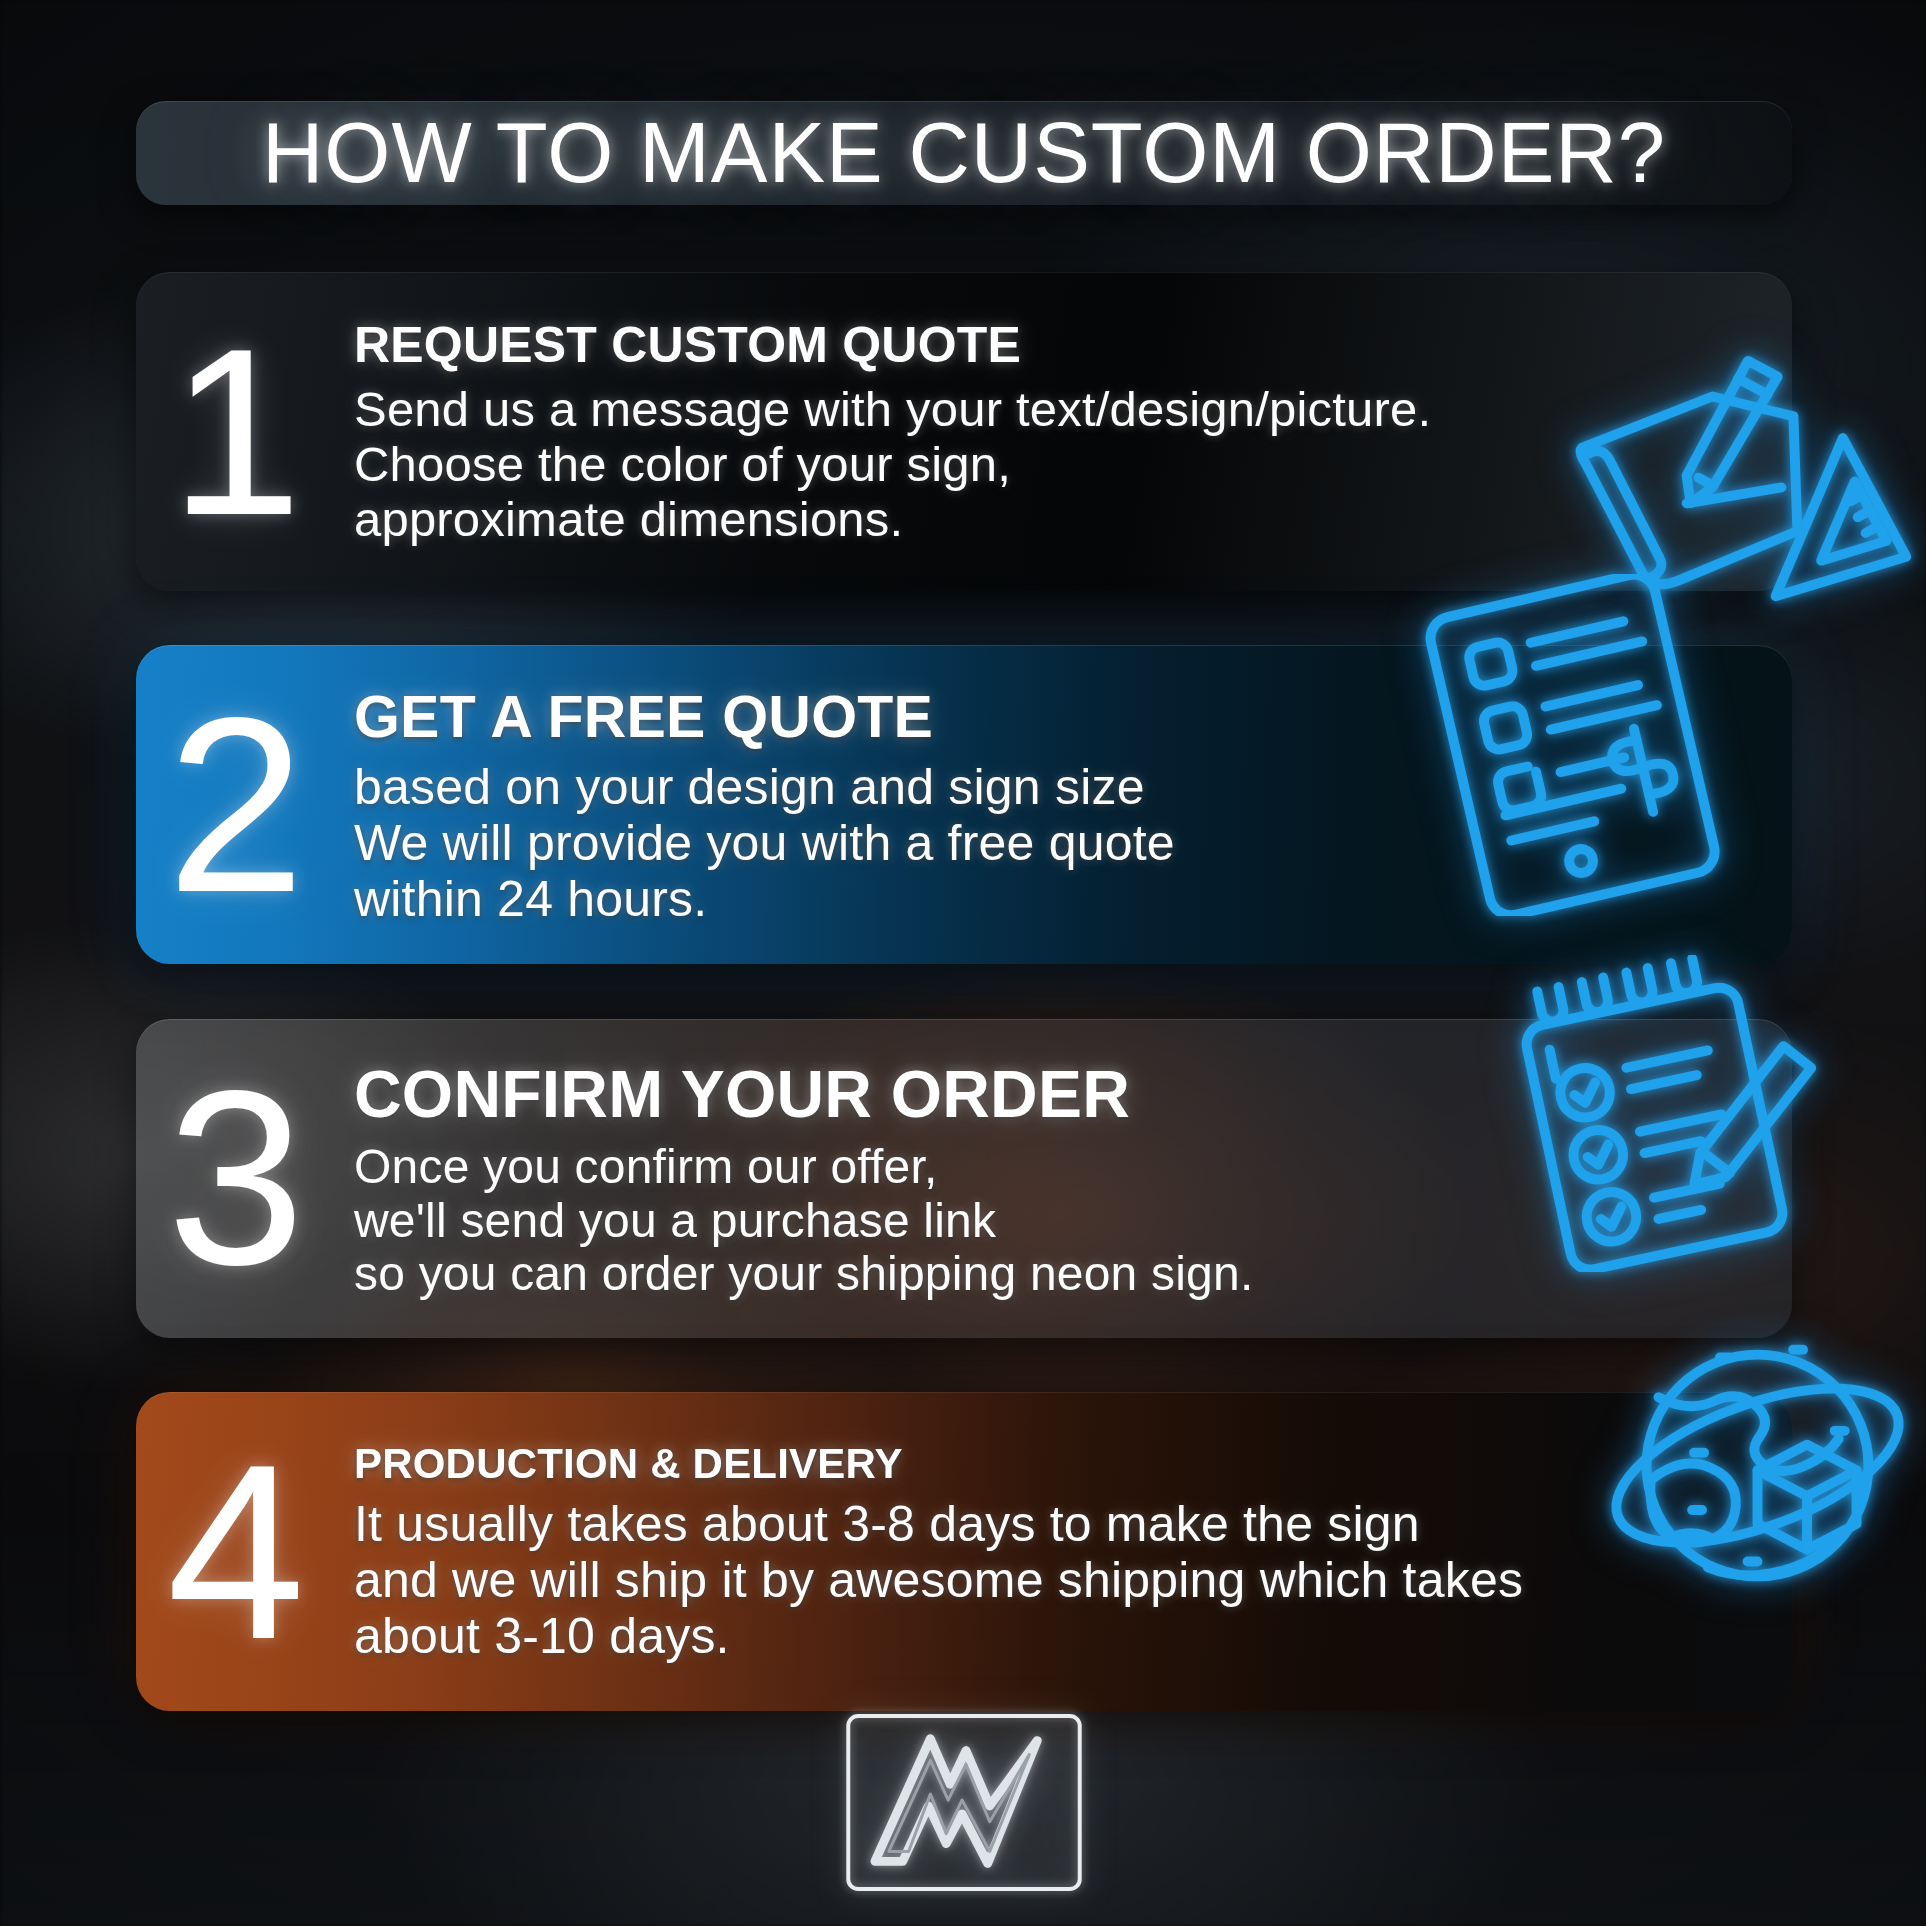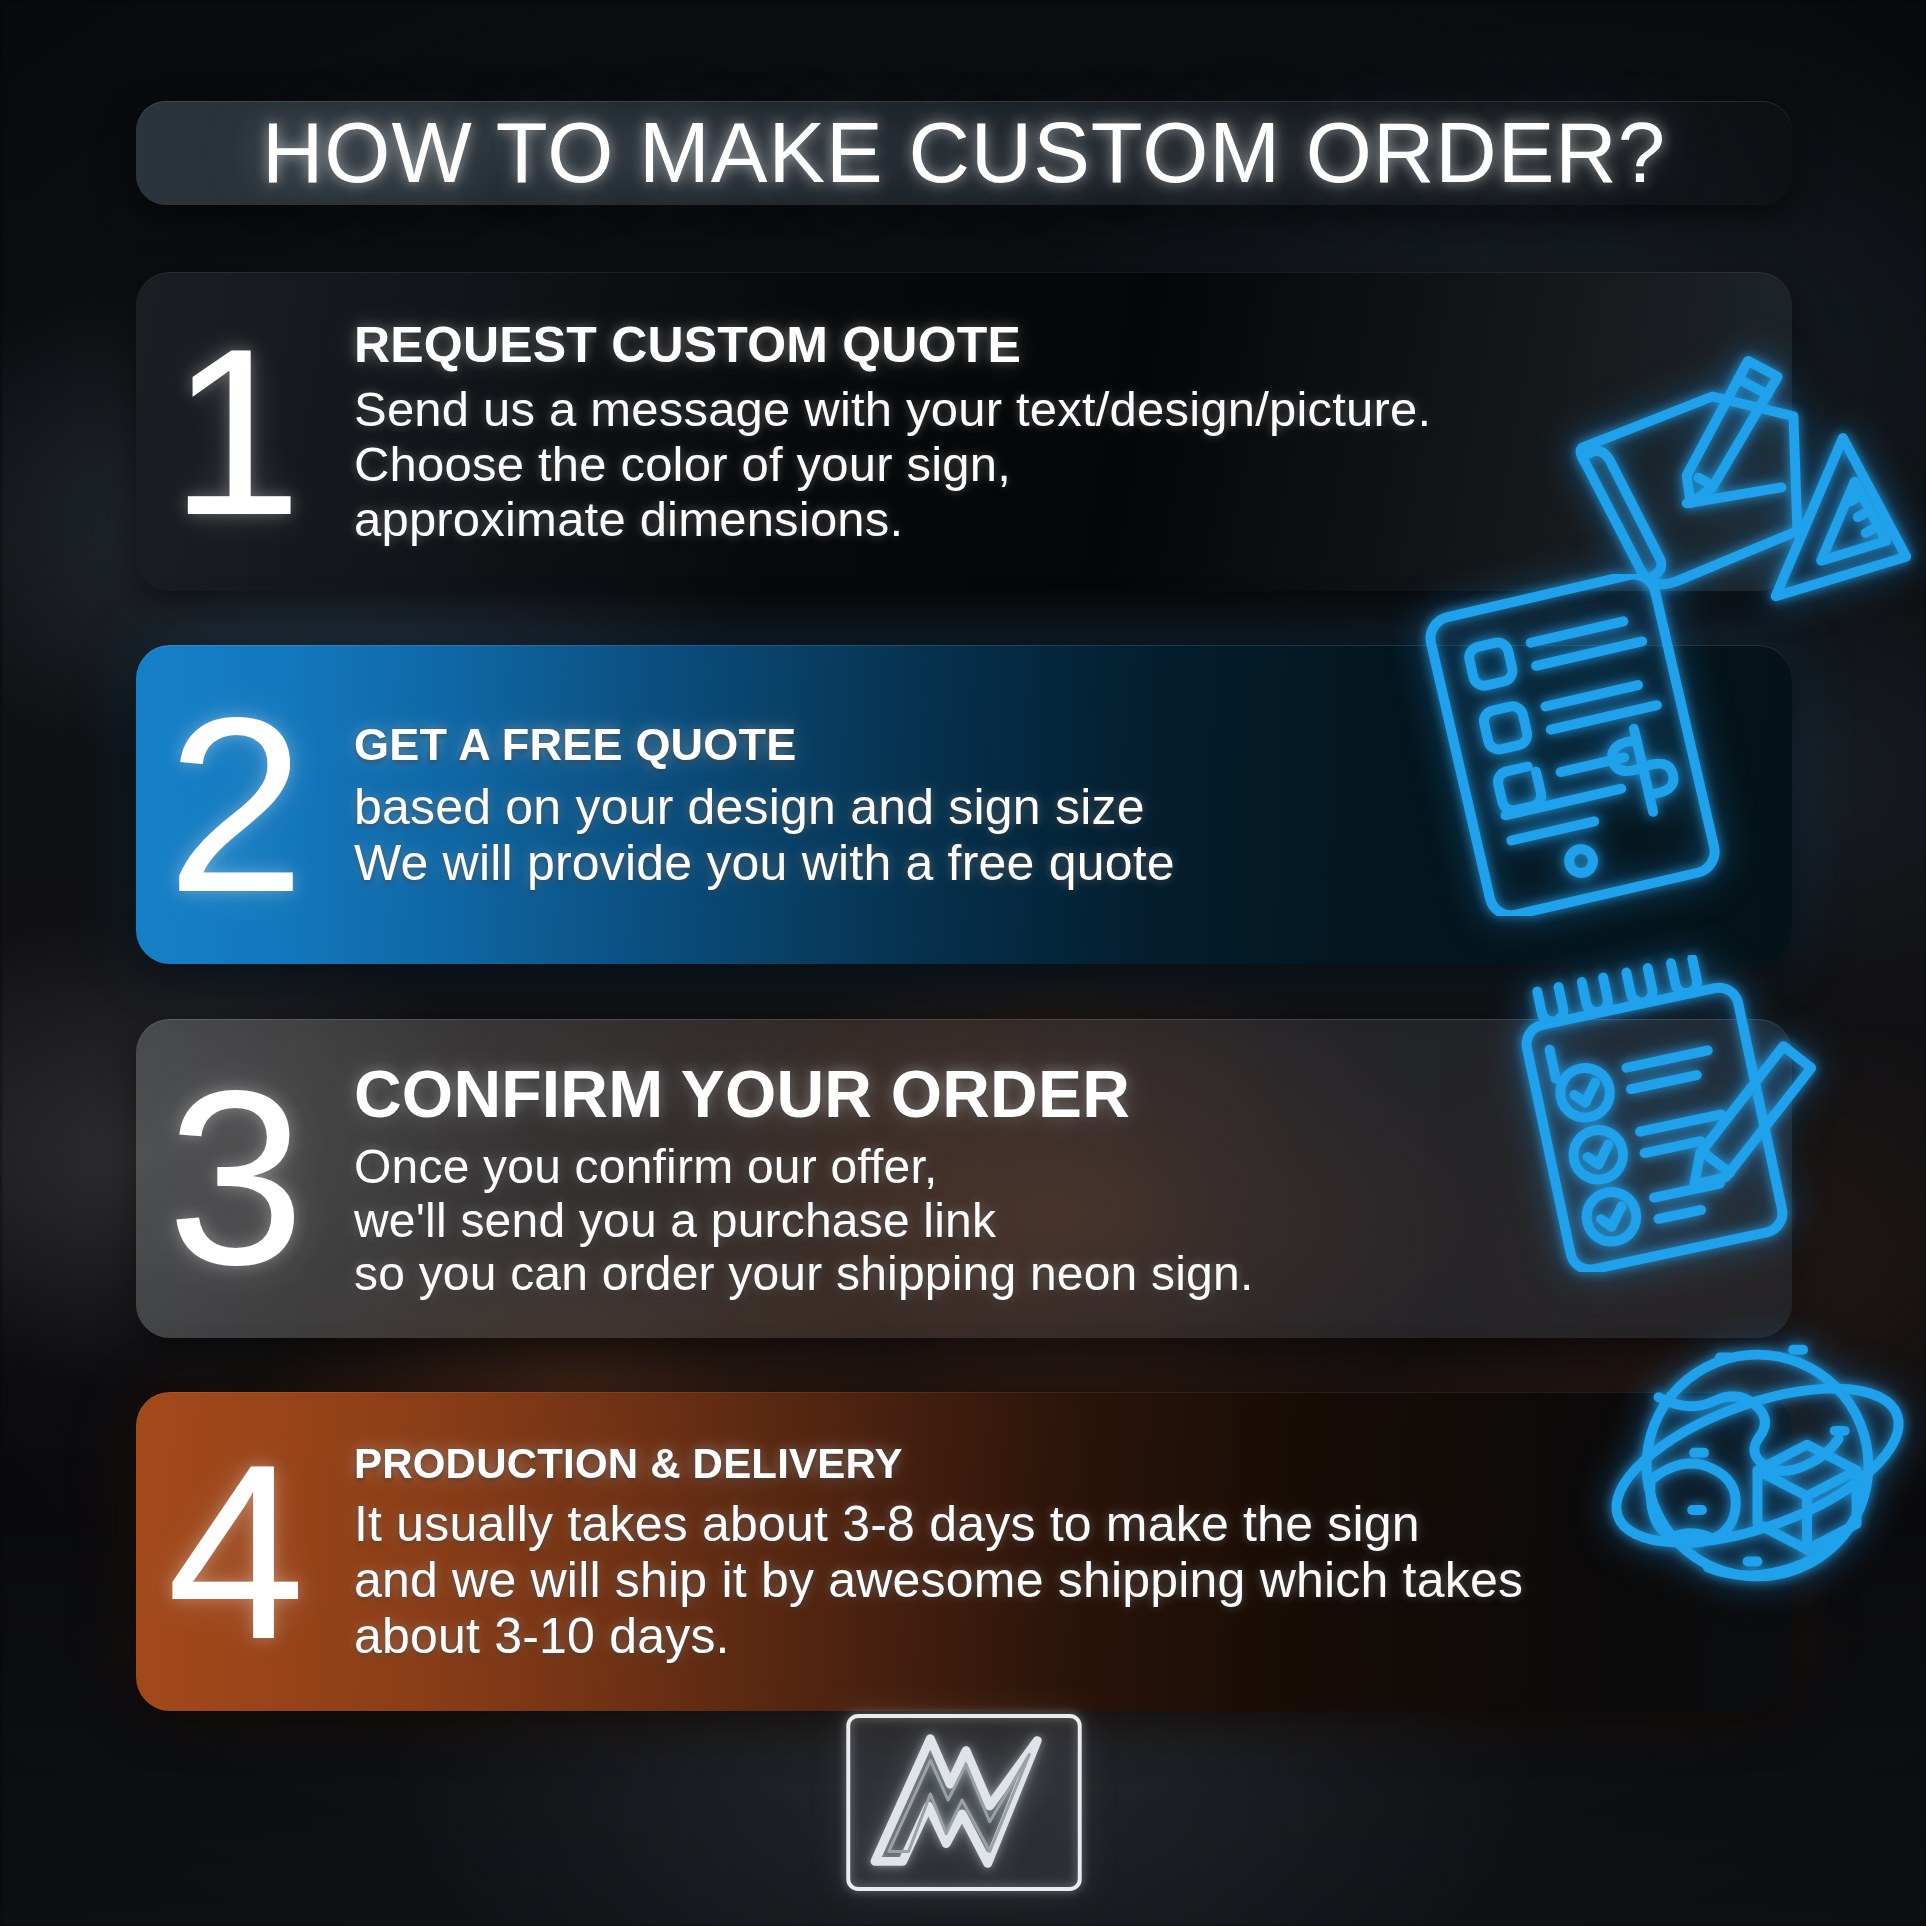--- a/index.html
+++ b/index.html
@@ -68,21 +68,21 @@
     box-shadow:inset 0 1px 0 rgba(255,255,255,.07), 0 14px 38px rgba(0,0,0,.55);}
   #card-1 .num{font-size:238px;}
   #card-1 h3{font-size:50px;}
   #card-1 p{font-size:49px;}
 
   
   #card-2{left:136px;top:645px;width:1656px;height:319px;
     background:linear-gradient(92deg,#1580c8 0%,#1378bd 9%,#0f65a2 20%,#0a4b79 33%,#06324f 47%,#041f30 60%,#04161f 74%,#051318 100%);
     box-shadow:inset 0 1px 0 rgba(255,255,255,.12), 0 14px 38px rgba(0,0,0,.5), 0 0 69px rgba(20,120,190,.22);}
   #card-2 .num{font-size:249px;}
-  #card-2 h3{font-size:45px;}
+  #card-2 h3{font-size:59px;}
   #card-2 p{font-size:50px;}
 
   
   #card-3{left:136px;top:1019px;width:1656px;height:319px;
     background:linear-gradient(95deg, rgba(108,110,112,.55) 0%, rgba(96,92,90,.48) 22%, rgba(92,74,66,.42) 44%, rgba(64,64,70,.44) 68%, rgba(44,50,58,.50) 100%);
     backdrop-filter:blur(6px);
     box-shadow:inset 0 1px 0 rgba(255,255,255,.14), 0 14px 38px rgba(0,0,0,.45);}
   #card-3 .num{font-size:248px;}
   #card-3 h3{font-size:66px;}
   #card-3 p{font-size:48px;}
@@ -142,20 +142,21 @@
   </div>
 
   <div class="card" id="card-2">
     <div class="inner">
       <div class="num">2</div>
       <div class="body">
         <h3>GET A FREE QUOTE</h3>
         <p>
           <span>based on your design and sign size</span>
           <span>We will provide you with a free quote</span>
+          <span>within 24 hours.</span>
         </p>
       </div>
     </div>
   </div>
 
   <div class="card" id="card-3">
     <div class="inner">
       <div class="num">3</div>
       <div class="body">
         <h3>CONFIRM YOUR ORDER</h3>

